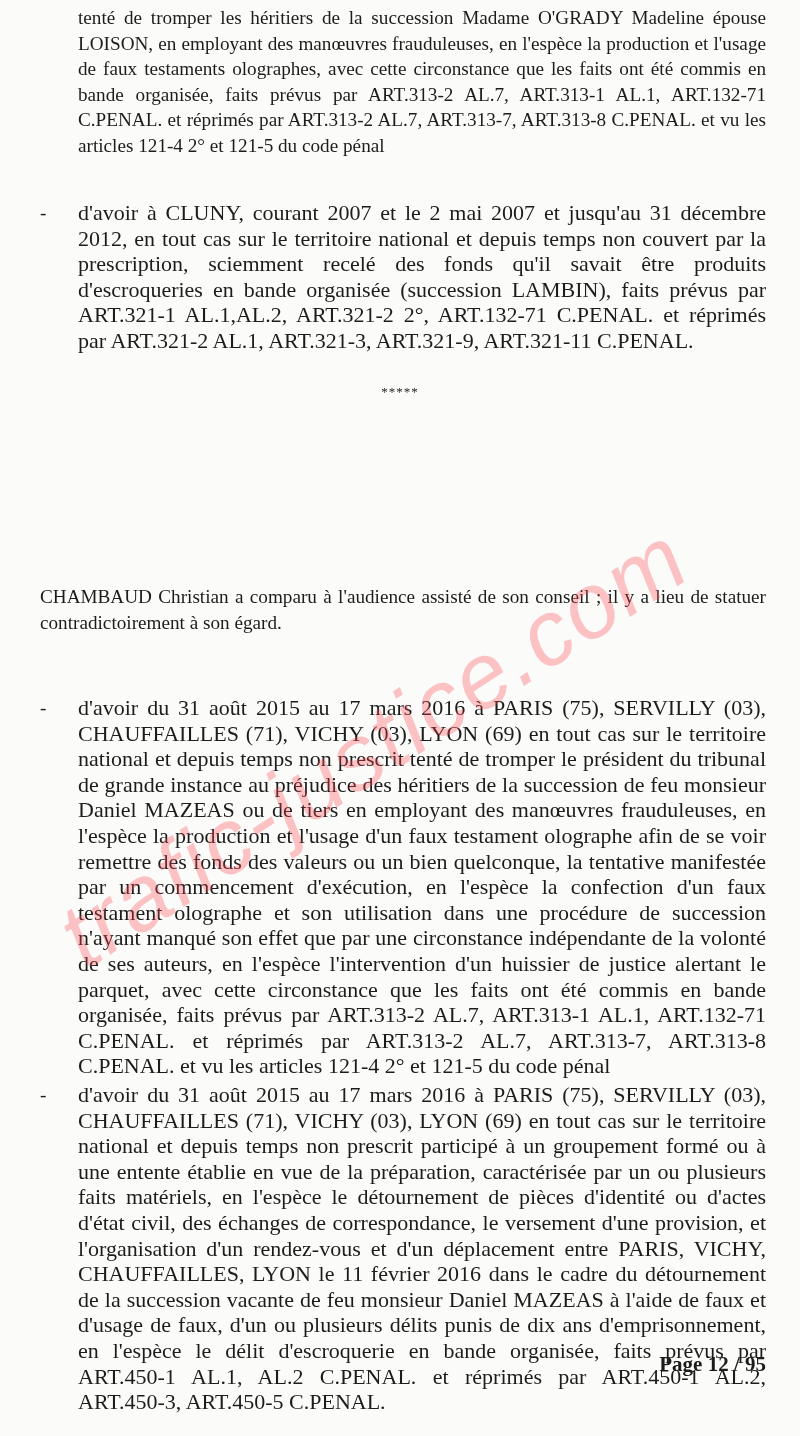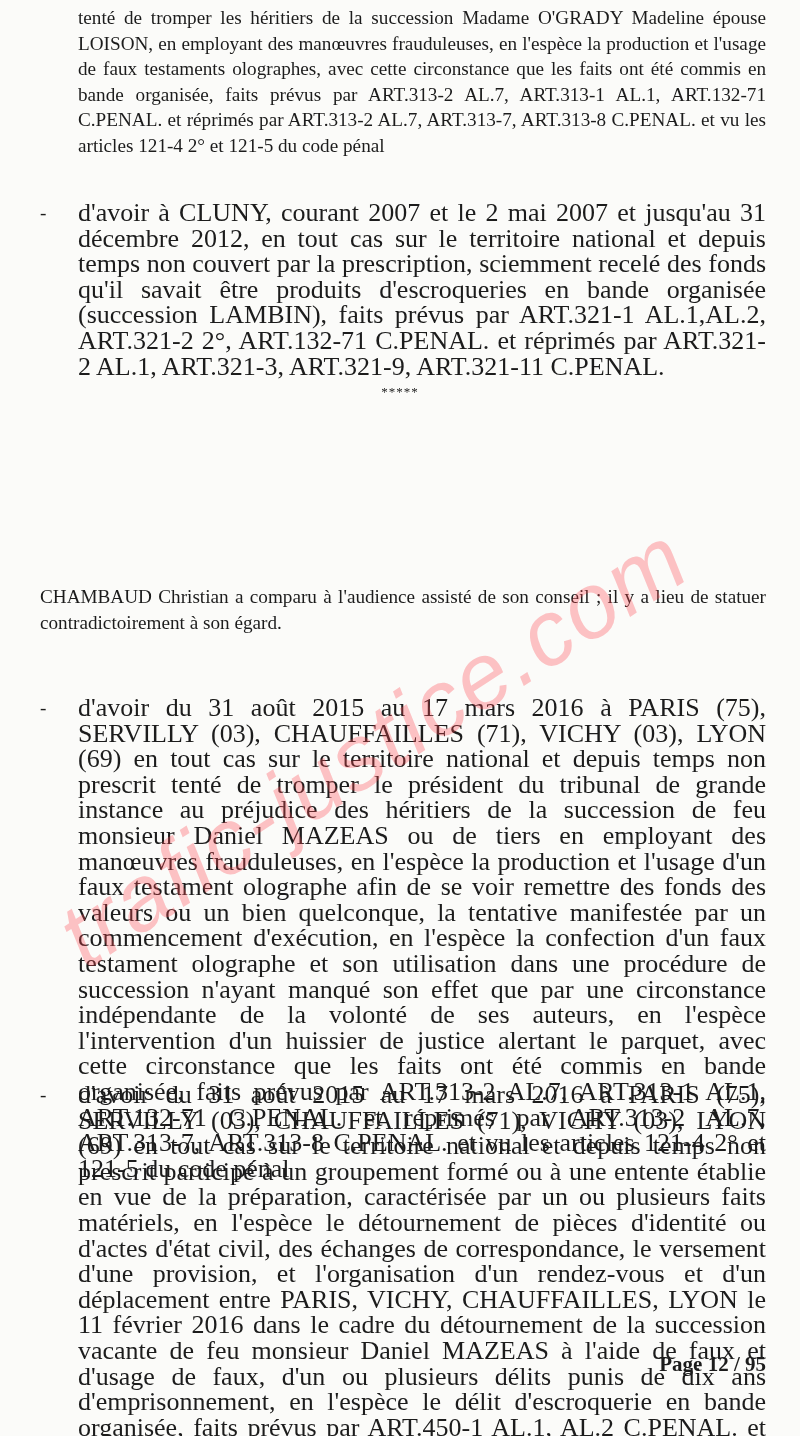--- a/index.html
+++ b/index.html
@@ -13,21 +13,21 @@
   .page { position: absolute; left: 0; top: 0; width: 800px; height: 1288px; }
   .p {
     position: absolute; left: 40px; width: 726px;
     font-size: 19.2px; line-height: 25.6px;
     text-align: justify; margin: 0;
   }
   .item { position: absolute; left: 40px; width: 726px; }
   .item .dash { position: absolute; left: 0; top: 0; font-size: 19.2px; line-height: 25.6px; }
   .item .txt {
     margin-left: 38px; width: 688px;
-    font-size: 26px; line-height: 25.6px; text-align: justify;
+    font-size: 22px; line-height: 25.6px; text-align: justify;
   }
   .stars { position: absolute; left: 0; width: 800px; text-align: center; font-size: 13px; letter-spacing: 1px; }
   .footer { position: absolute; right: 34px; top: 1352px; font-weight: bold; font-size: 21px; }
   .watermark {
     position: absolute; left: 40px; top: 900px;
     transform-origin: 0 0; transform: rotate(-33deg);
     font-family: "Liberation Sans", "DejaVu Sans", sans-serif;
     font-style: italic; font-size: 92px; letter-spacing: 2px;
     color: rgba(255, 70, 80, 0.32); white-space: nowrap;
     pointer-events: none;

